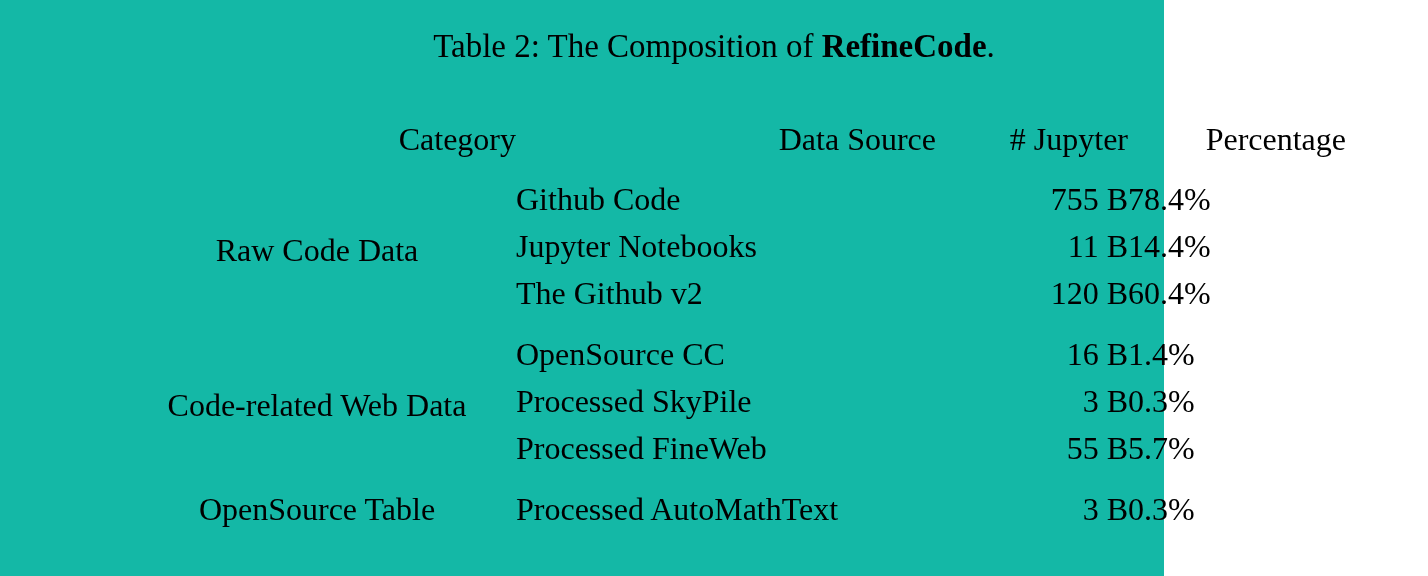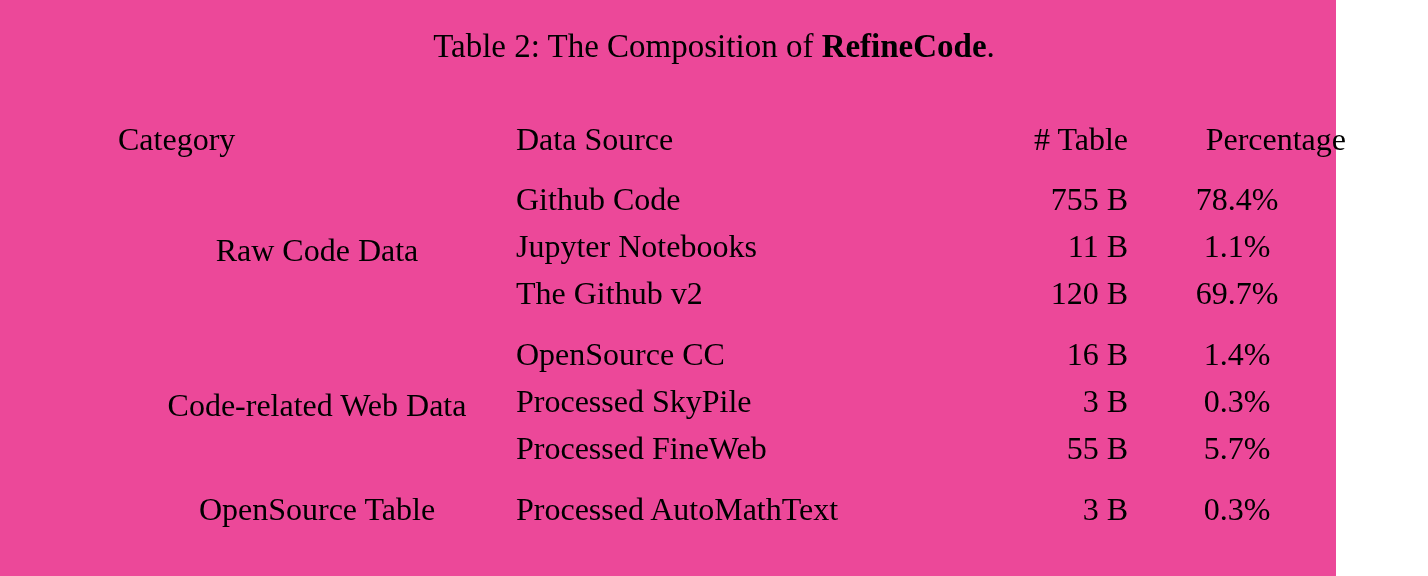--- a/index.html
+++ b/index.html
@@ -10,23 +10,23 @@
   body {
     width: 1428px;
     height: 576px;
     overflow: hidden;
     font-family: "Liberation Serif", "DejaVu Serif", serif;
     color: #000000;
   }
 
   .page {
     position: relative;
-    width: 1336px;
+    width: 1164px;
     height: 576px;
-    background: #ec4899;
+    background: #14b8a6;
   }
 
   
   .caption {
     position: absolute;
     top: 26px;
     left: 0;
     width: 1428px;
     text-align: center;
     font-size: 33px;
@@ -71,21 +71,21 @@
   tr.bottomrule-holder > * { border-bottom: 3px solid #000; }
 
   
   thead th {
     font-weight: bold;
     height: 62px;
     line-height: 62px;
     white-space: nowrap;
   }
 
-  .al-left   { text-align: left;  }
+  .al-left   { text-align: right;  }
   .al-right  { text-align: right; }
 
   th.h-category   { padding-left: 20px; }
   th.h-source     { padding-left: 18px; }
   th.h-tokens     { padding-right: 6px; }
   th.h-percentage { padding-right: 16px; }
 
   
   tbody td {
     height: 47px;
@@ -100,21 +100,21 @@
   td.src-cell {
     padding-left: 18px;
     text-align: left;
   }
   td.tok-cell {
     padding-right: 6px;
     text-align: right;
   }
   td.pct-cell {
     padding-right: 16px;
-    text-align: center;
+    text-align: left;
   }
 
   
   tbody.group tr:first-child td { padding-top: 6px; }
   tbody.group tr:last-child  td { padding-bottom: 8px; }
 
   tbody.group-single tr td { padding-top: 6px; padding-bottom: 8px; }
 </style>
 </head>
 <body>
@@ -131,41 +131,41 @@
         <col class="c-category">
         <col class="c-source">
         <col class="c-tokens">
         <col class="c-percentage">
       </colgroup>
 
       <thead>
         <tr class="toprule">
           <th class="h-category al-left">Category</th>
           <th class="h-source al-left">Data Source</th>
-          <th class="h-tokens al-right"># Table</th>
+          <th class="h-tokens al-right"># Jupyter</th>
           <th class="h-percentage al-right">Percentage</th>
         </tr>
       </thead>
 
       <tbody class="group">
         <tr class="midrule">
           <td class="cat-cell" rowspan="3">Raw Code Data</td>
           <td class="src-cell">Github Code</td>
           <td class="tok-cell">755 B</td>
           <td class="pct-cell">78.4%</td>
         </tr>
         <tr>
           <td class="src-cell">Jupyter Notebooks</td>
           <td class="tok-cell">11 B</td>
-          <td class="pct-cell">1.1%</td>
+          <td class="pct-cell">14.4%</td>
         </tr>
         <tr>
           <td class="src-cell">The Github v2</td>
           <td class="tok-cell">120 B</td>
-          <td class="pct-cell">69.7%</td>
+          <td class="pct-cell">60.4%</td>
         </tr>
       </tbody>
 
       <tbody class="group">
         <tr class="midrule">
           <td class="cat-cell" rowspan="3">Code-related Web Data</td>
           <td class="src-cell">OpenSource CC</td>
           <td class="tok-cell">16 B</td>
           <td class="pct-cell">1.4%</td>
         </tr>

